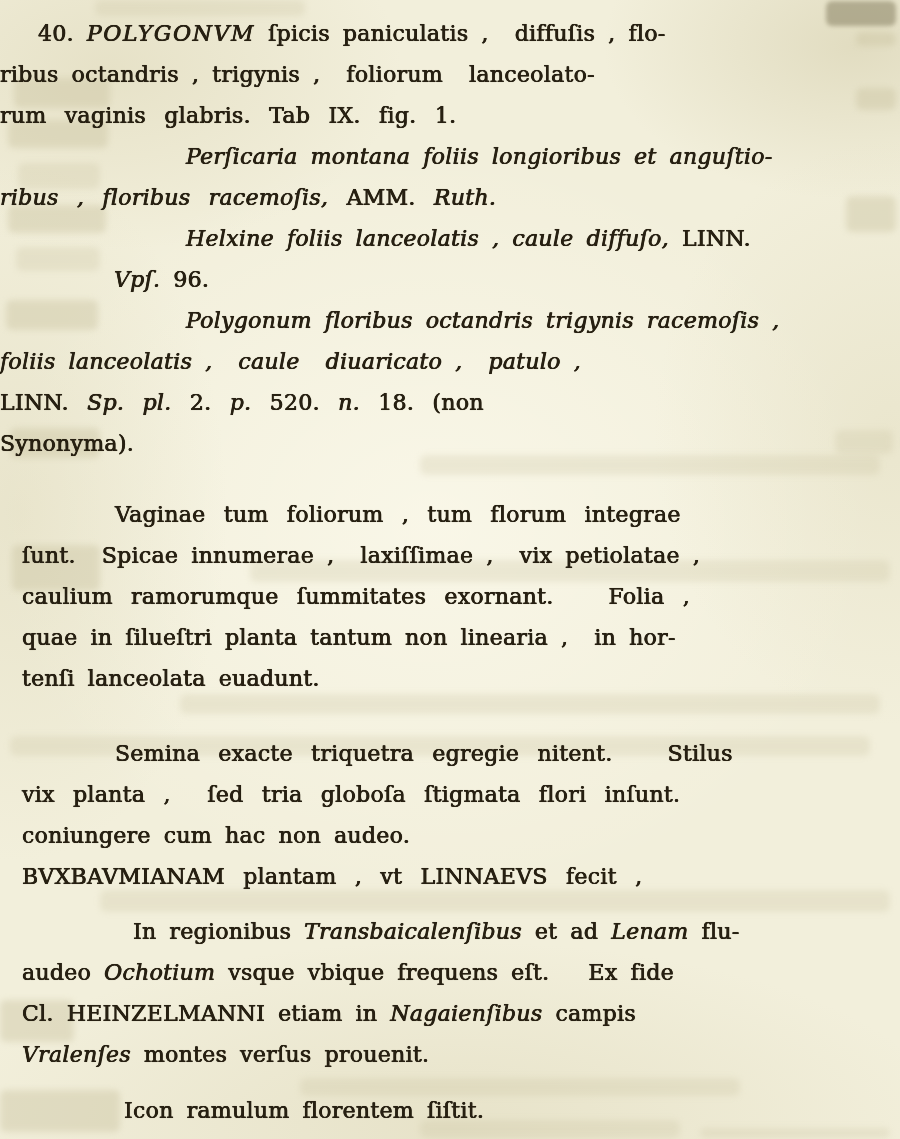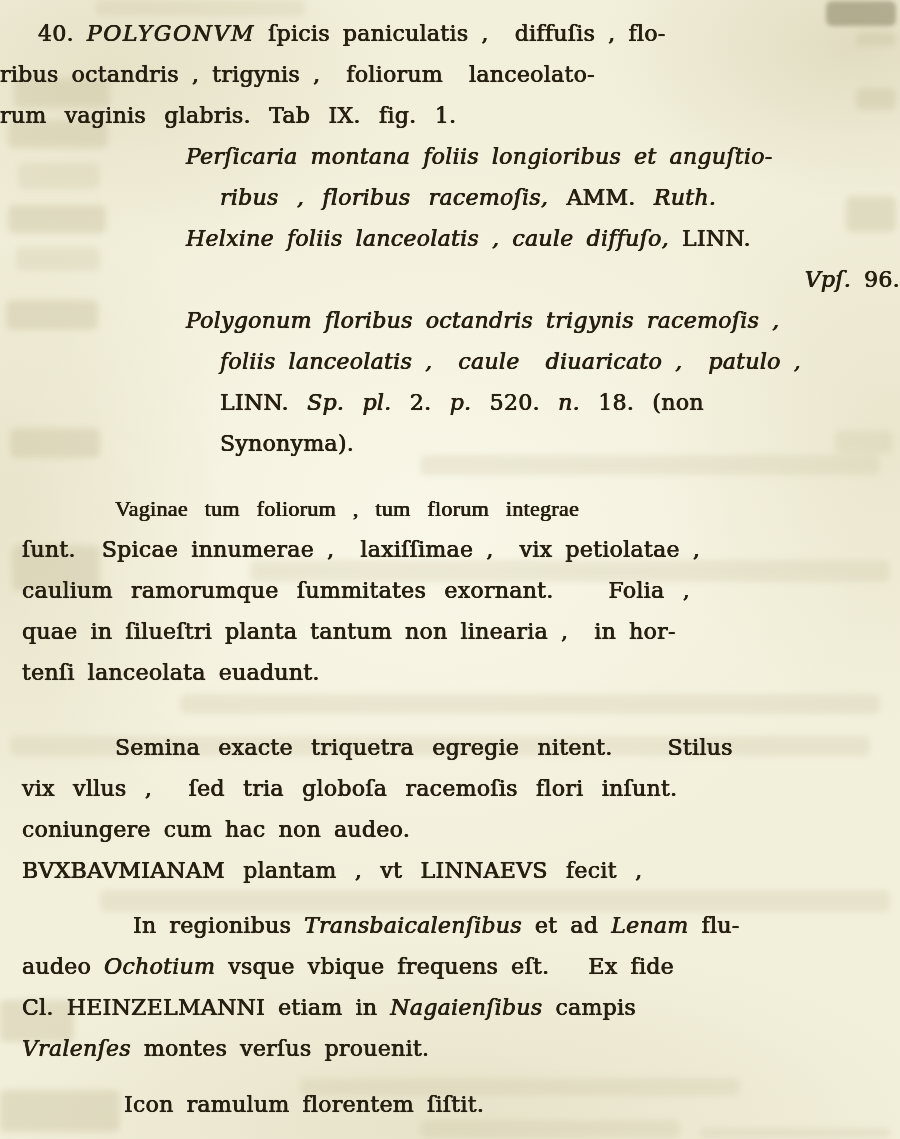--- a/index.html
+++ b/index.html
@@ -37,27 +37,27 @@
     font-size:22px;
     line-height:41px;
     letter-spacing:.3px;
     word-spacing:.26em;
     text-shadow:.35px 0 currentColor,-.35px 0 currentColor,0 0 1px rgba(39,32,18,.35);
   }
   .loose{word-spacing:.5em;}
   .ml-hang{margin-left:77px;text-indent:-39px;}
   .ml-head{}
   .ml-syn1{margin-left:186px;}
-  .ml-syn2{margin-left:220px;}
-  .ml-vps{margin-left:89px;text-align:right;}
+  .ml-syn2{}
+  .ml-vps{margin-left:114px;}
   .ml-body{margin-left:22px;}
   .ml-ind{margin-left:115px;}
   .ml-e1{margin-left:133px;}
   .ml-icon{margin-left:124px;}
-  .sp-c{margin-top:24px;font-family:Liberation Serif, serif;}
+  .sp-c{margin-top:30px;}
   .sp-d{margin-top:34px;}
   .sp-e{margin-top:14px;}
   .sp-f{margin-top:15px;}
   .seg-roman{font-style:normal;}
   .seg-italic{font-style:italic;}
   .seg-italic-caps{font-style:italic;letter-spacing:1.6px;}
 </style>
 </head>
 <body>
 
@@ -112,21 +112,21 @@
     <section>
       <div class="line ml-ind sp-c loose"><span class="seg-roman">Vaginae tum foliorum , tum florum integrae</span></div>
       <div class="line ml-body"><span class="seg-roman">ſunt.  Spicae innumerae ,  laxiſſimae ,  vix petiolatae ,</span></div>
       <div class="line ml-body loose"><span class="seg-roman">caulium ramorumque ſummitates exornant.   Folia ,</span></div>
       <div class="line ml-body"><span class="seg-roman">quae in ſilueſtri planta tantum non linearia ,  in hor-</span></div>
       <div class="line ml-body"><span class="seg-roman">tenſi lanceolata euadunt.</span></div>
     </section>
 
     <section>
       <div class="line ml-ind sp-d loose"><span class="seg-roman">Semina exacte triquetra egregie nitent.   Stilus</span></div>
-      <div class="line ml-body loose"><span class="seg-roman">vix vllus ,  ſed tria globoſa racemoſis flori inſunt.</span></div>
+      <div class="line ml-body loose"><span class="seg-roman">vix planta ,  ſed tria globoſa ſtigmata flori inſunt.</span></div>
       <div class="line ml-body"><span class="seg-roman">coniungere cum hac non audeo.</span></div>
       <div class="line ml-body loose"><span class="seg-roman">BVXBAVMIANAM plantam , vt LINNAEVS fecit ,</span></div>
     </section>
 
     <section>
       <div class="line ml-e1 sp-e"><span class="seg-roman">In regionibus </span><span class="seg-italic">Transbaicalenſibus</span><span class="seg-roman"> et ad </span><span class="seg-italic">Lenam</span><span class="seg-roman"> flu-</span></div>
       <div class="line ml-body"><span class="seg-roman">audeo </span><span class="seg-italic">Ochotium</span><span class="seg-roman"> vsque vbique frequens eſt.   Ex fide</span></div>
       <div class="line ml-body"><span class="seg-roman">Cl. HEINZELMANNI etiam in </span><span class="seg-italic">Nagaienſibus</span><span class="seg-roman"> campis</span></div>
       <div class="line ml-body"><span class="seg-italic">Vralenſes</span><span class="seg-roman"> montes verſus prouenit.</span></div>
     </section>

